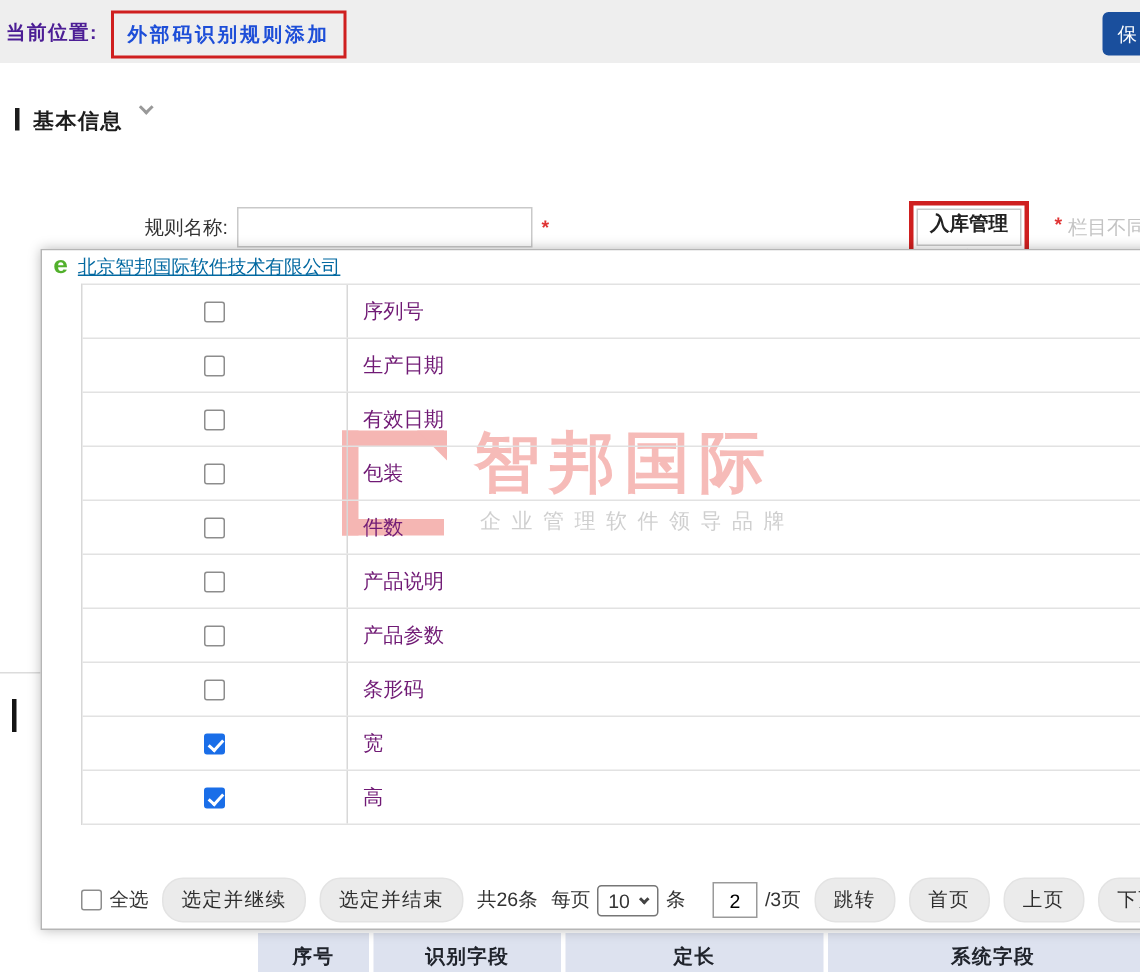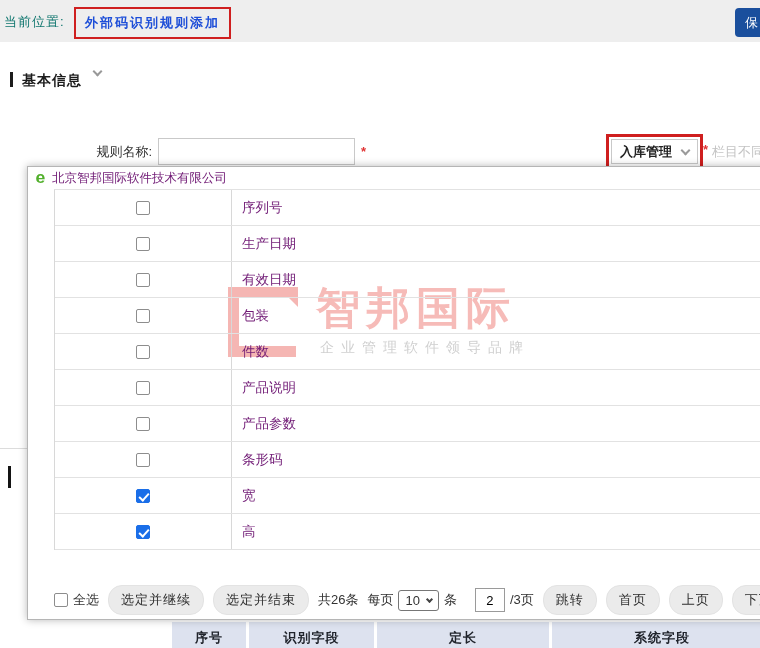--- a/index.html
+++ b/index.html
@@ -6,21 +6,21 @@
   html,body { width:760px; height:648px; }
   body {
     font-family:"Liberation Sans","DejaVu Sans",sans-serif;
     background:#fff; color:#333; overflow:hidden; position:relative;
     font-size:13px;
   }
   .stage { position:absolute; inset:0; width:760px; height:648px; overflow:hidden; }
 
   
   .topbar { position:absolute; left:0; top:0; width:760px; height:42px; background:#eeeeee; }
-  .crumb-label { position:absolute; left:4px; top:13px; color:#0f766e; font-size:13px; font-weight:normal; letter-spacing:1px; }
+  .crumb-label { position:absolute; left:4px; top:13px; color:#4c1d95; font-size:13px; font-weight:bold; letter-spacing:1px; }
   .crumb-current {
     position:absolute; left:74px; top:7px; padding:5px 9px;
     border:2px solid #cf1f1f; color:#1d4ed8; font-weight:bold; font-size:13px; letter-spacing:2px; background:#eeeeee;
   }
   .save-btn {
     position:absolute; left:735px; top:8px; width:56px; height:29px;
     background:#1a4f9d; color:#fff; border:none; border-radius:4px; font-size:13px; letter-spacing:2px;
     text-align:left; padding-left:10px; cursor:pointer;
   }
 
@@ -30,37 +30,37 @@
   .section-title { font-size:14px; font-weight:bold; color:#1c1c1c; letter-spacing:1px; }
   .chev { display:inline-block; width:7px; height:7px; border-right:2px solid #999; border-bottom:2px solid #999; transform:rotate(45deg); margin-left:12px; margin-top:-4px; }
 
   
   .form-row { position:absolute; left:0; top:136px; width:760px; height:30px; }
   .rule-label { position:absolute; right:608px; top:7px; color:#333;margin-left:48px; }
   .rule-input { position:absolute; left:158px; top:2px; width:197px; height:27px; border:1px solid #c9c9c9; background:#fff; padding:0 6px; font-size:13px; }
   .req1 { position:absolute; left:361px; top:8px; color:#e03333; font-weight:bold; }
   .apply-label { position:absolute; left:540px; top:7px; color:#333;margin-top:29px; }
   .apply-box { position:absolute; left:606px; top:-2px; border:3px solid #cf1f1f; padding:2px; background:#fff; }
-  .apply-select { display:flex; align-items:center; gap:10px; border:1px solid #c9c9c9; height:25px; padding:0 8px; background:#fff; font-weight:bold; color:#222; cursor:pointer; }
+  .apply-select { display:flex; align-items:center; gap:10px; border:1px solid #c9c9c9; height:25px; padding:0 8px; background:#fff; font-weight:bold; color:#222; cursor:pointer;flex-direction:column; }
   .apply-select .chev { margin:0 0 2px 0; border-color:#9a9a9a; }
   .req2 { position:absolute; left:703px; top:6px; color:#e03333; font-weight:bold; }
   .apply-note { position:absolute; left:712px; top:7px; color:#c3c3c3; white-space:nowrap; }
 
   
   .bg-line { position:absolute; left:0; top:448px; width:28px; height:1px; background:#dcdcdc; }
   .bg-marker { position:absolute; left:8px; top:466px; width:3px; height:22px; background:#141414; }
 
   
   .dialog {
     position:absolute; left:27px; top:166px; width:745px; height:454px;
     background:#fff; border:1px solid #b5b5b5; box-shadow:0 0 8px rgba(0,0,0,.28);
   }
   .dlg-titlebar { position:absolute; left:0; top:0; right:0; height:22px; display:flex; align-items:center; padding-left:8px; background:#fff; }
   .dlg-favicon { color:#52b02c; font-weight:bold; font-size:16px; line-height:16px; margin-right:7px; transform:scaleX(1.1); }
-  .dlg-title { font-size:12.5px; color:#701a75; }
+  .dlg-title { font-size:12.5px; color:#0369a1;text-decoration:underline; }
 
   
   .wm { position:absolute; left:200px; top:112px; width:330px; height:90px; pointer-events:none; opacity:.62; }
   .wm-logo { position:absolute; left:0; top:8px; width:68px; height:70px; border:11px solid #ef8a85; border-right:none; }
   .wm-logo:after { content:""; position:absolute; right:-2px; top:-11px; width:0; height:0; border-top:20px solid #ef8a85; border-left:20px solid transparent; }
   .wm-brand { position:absolute; left:88px; top:0; font-size:44px; font-weight:bold; color:#f2928e; letter-spacing:6px; white-space:nowrap; }
   .wm-slogan { position:absolute; left:92px; top:60px; font-size:14px; color:#b3b3b3; letter-spacing:7px; white-space:nowrap; }
 
   
   .ftable { position:absolute; left:26px; top:22px; right:0; border-top:1px solid #e2e2e2; border-left:1px solid #d8d8d8; }

